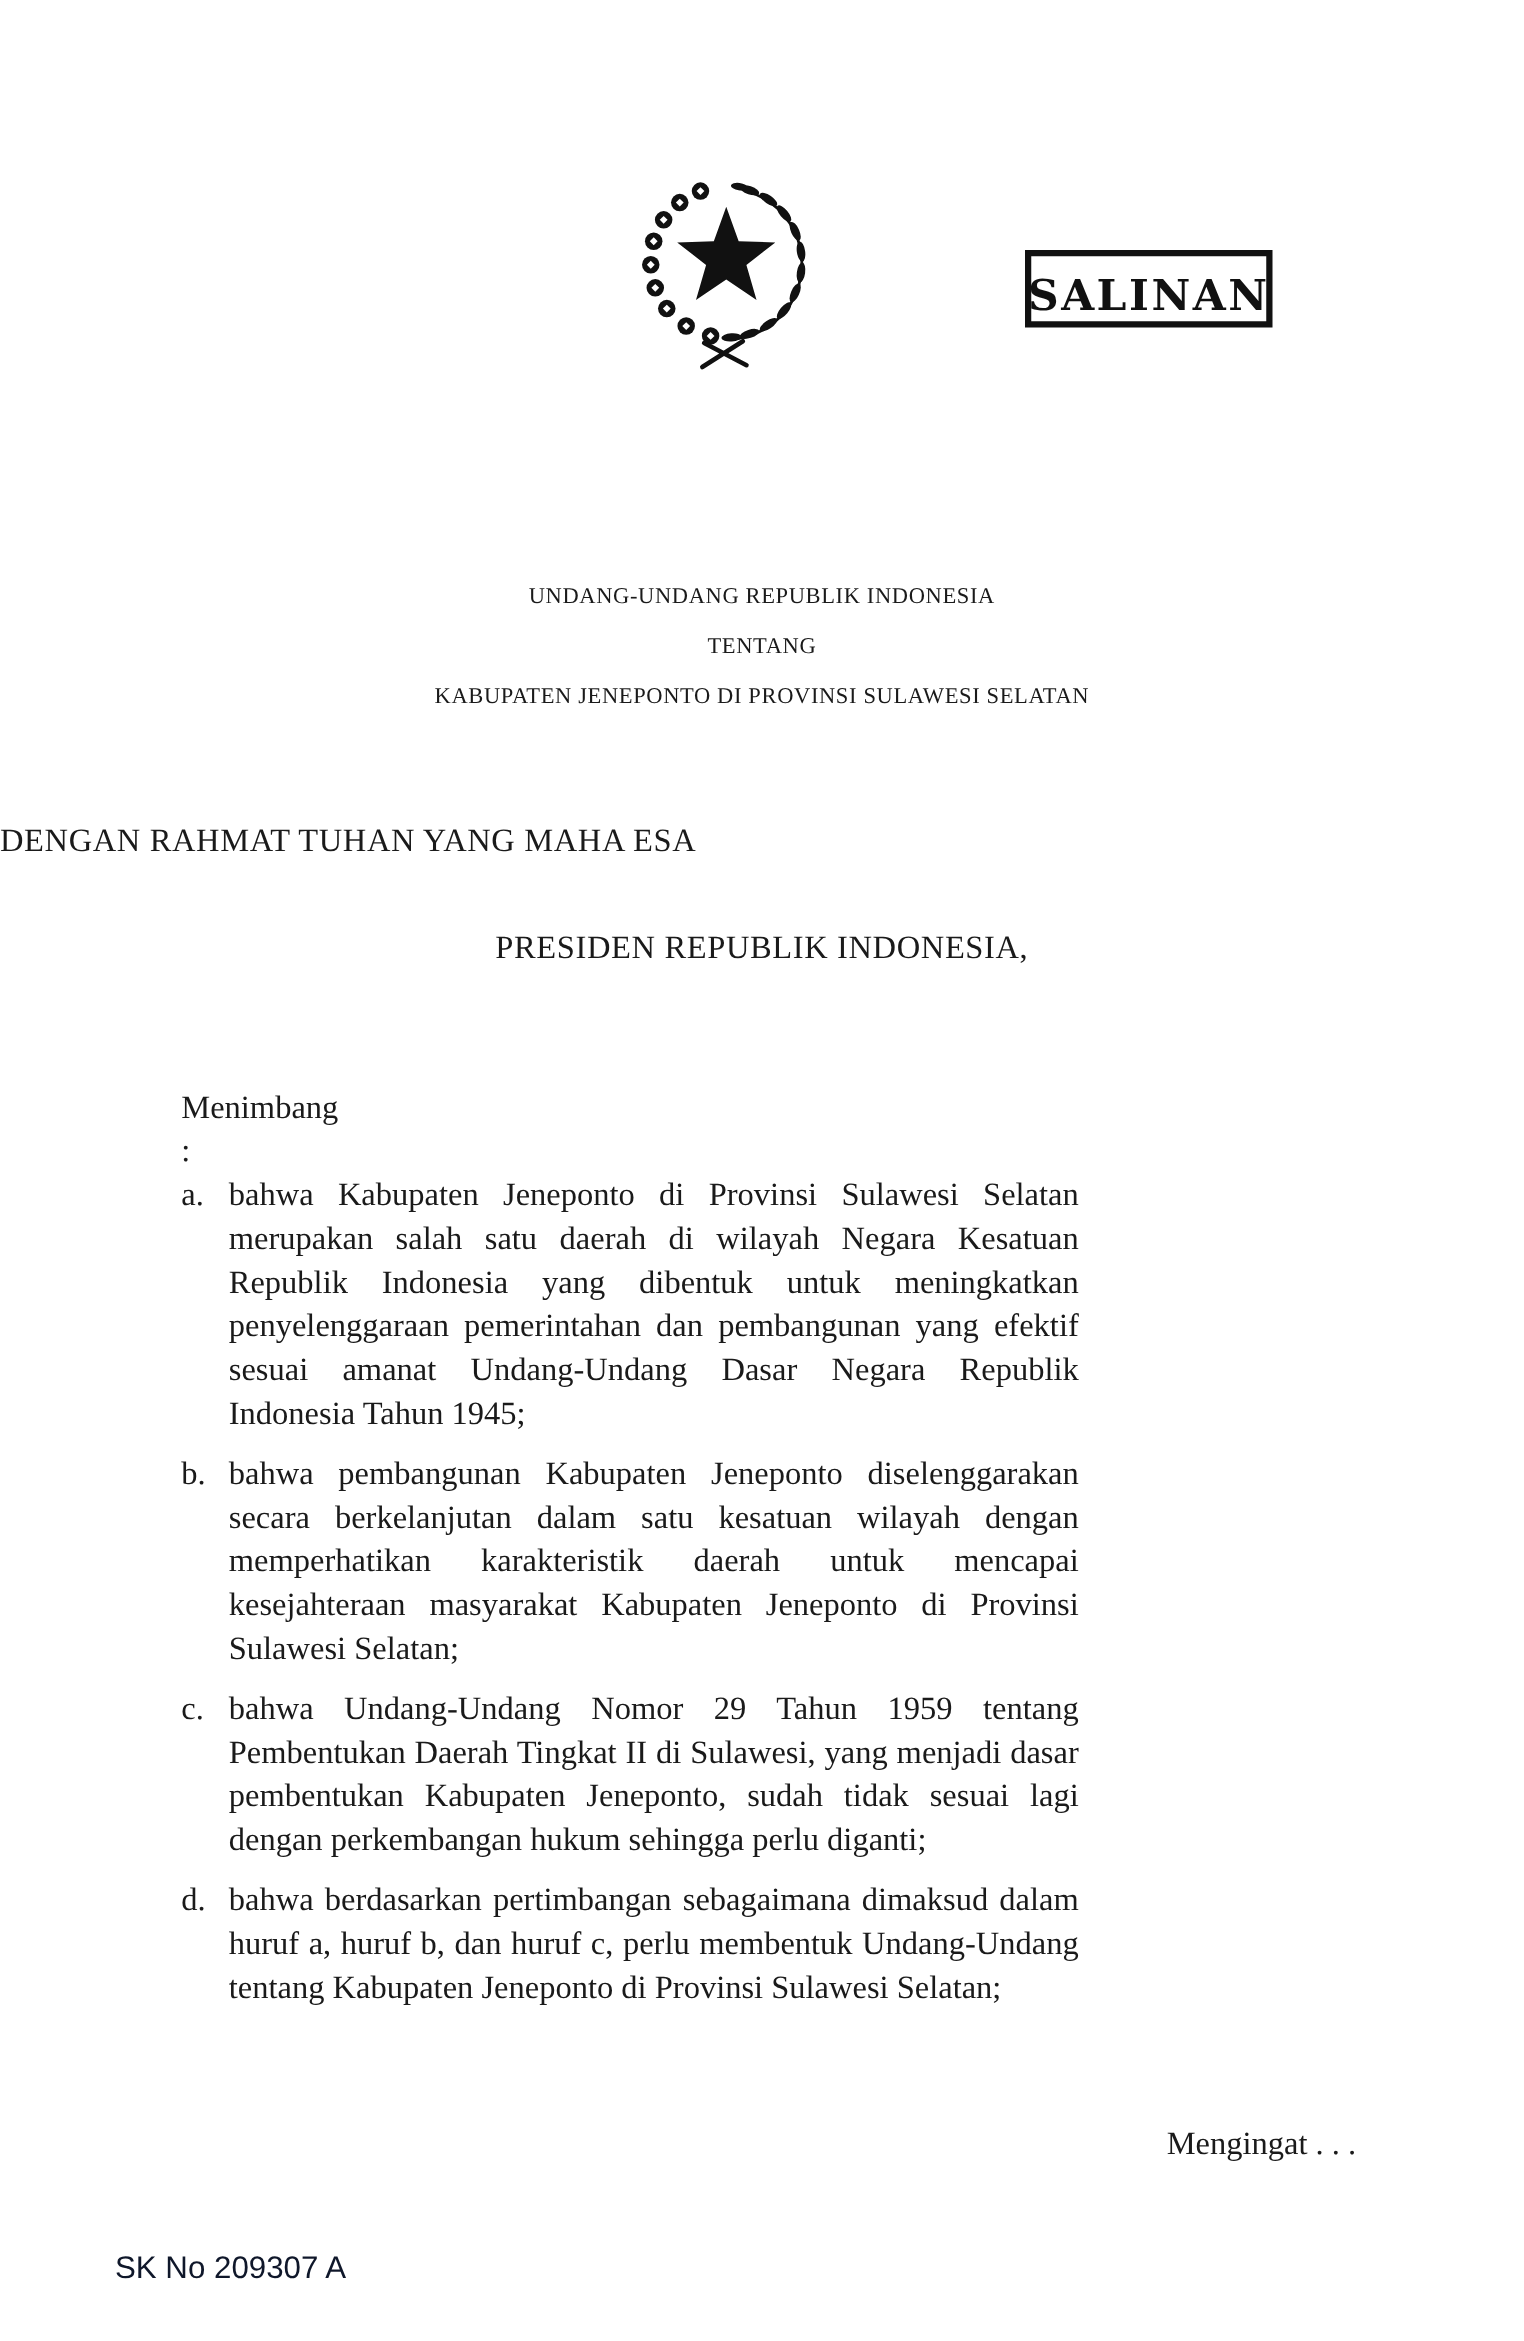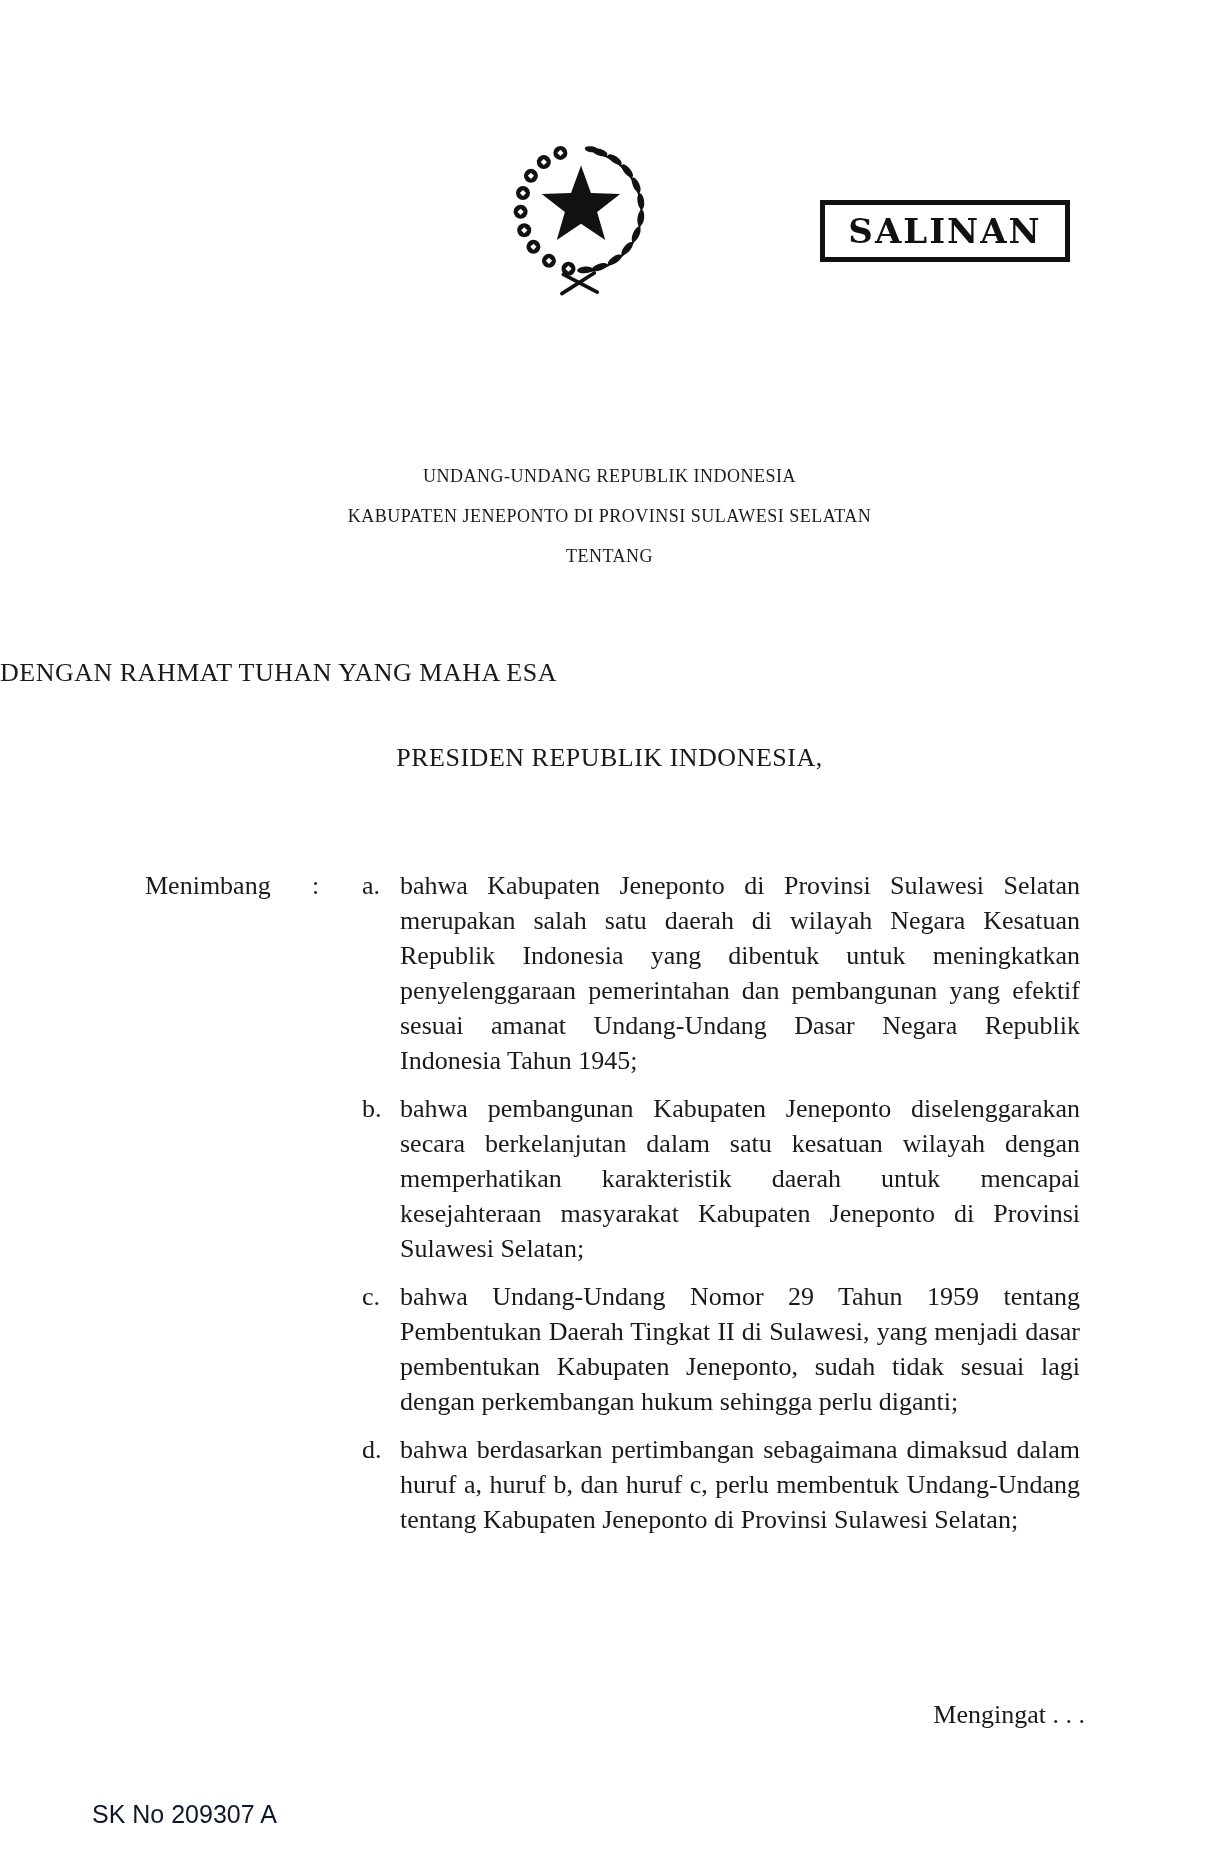--- a/index.html
+++ b/index.html
@@ -19,23 +19,23 @@
   .letterhead {
     position:absolute; left:440px; top:322px; width:300px;
     text-align:center; color:#111;
     font-family:"Liberation Sans", sans-serif; font-weight:bold;
   }
   .letterhead .l1 { font-size:19px; letter-spacing:3px; }
   .letterhead .l2 { font-size:19px; letter-spacing:2.5px; margin-top:5px; white-space:nowrap; }
 
   
   .stamp {
-    position:absolute; left:820px; top:200px; width:250px; height:62px;
+    position:absolute; left:820px; top:200px; width:198px; height:62px;
     border:5px solid #111; box-sizing:border-box;
-    display:flex; align-items:center; justify-content:center;
+    display:flex; align-items:flex-end; justify-content:center;
     font-family:"DejaVu Serif", serif; font-weight:bold;
     font-size:34px; letter-spacing:2px; color:#111;
   }
 
   
   .title-block {
     position:absolute; left:0; top:456px; width:1219px;
     text-align:center; font-size:18px; line-height:40px;
     letter-spacing:0.5px;
   }
@@ -44,21 +44,21 @@
     font-size:26px; letter-spacing:0.5px;
   }
   .authority {
     position:absolute; left:0; top:743px; width:1219px;
     text-align:center; font-size:26px; letter-spacing:0.5px;
   }
 
   
   .menimbang {
     position:absolute; left:145px; top:868px; width:935px;
-    display:flex; font-size:26px; line-height:35px;
+    display:flex; font-size:26px; line-height:35px;flex-direction:column;
   }
   .menimbang .label { width:167px; flex:none; }
   .menimbang .colon { width:50px; flex:none; }
   .menimbang .items { width:718px; flex:none; }
   .item { display:flex; margin-bottom:13px; }
   .item .letter { width:38px; flex:none; }
   .item .text { flex:1; text-align:justify; }
 
   
   .catchword {
@@ -123,22 +123,22 @@
     </svg>
   </div>
 
 
   <div class="stamp">
     <span>SALINAN</span>
   </div>
 
   <div class="title-block">
     <div>UNDANG-UNDANG REPUBLIK INDONESIA</div>
+    <div>TENTANG</div>
     <div>KABUPATEN JENEPONTO DI PROVINSI SULAWESI SELATAN</div>
-    <div>TENTANG</div>
   </div>
 
   <div class="invocation">DENGAN RAHMAT TUHAN YANG MAHA ESA</div>
 
   <div class="authority">PRESIDEN REPUBLIK INDONESIA,</div>
 
   <div class="menimbang">
     <div class="label">Menimbang</div>
     <div class="colon">:</div>
     <div class="items">

